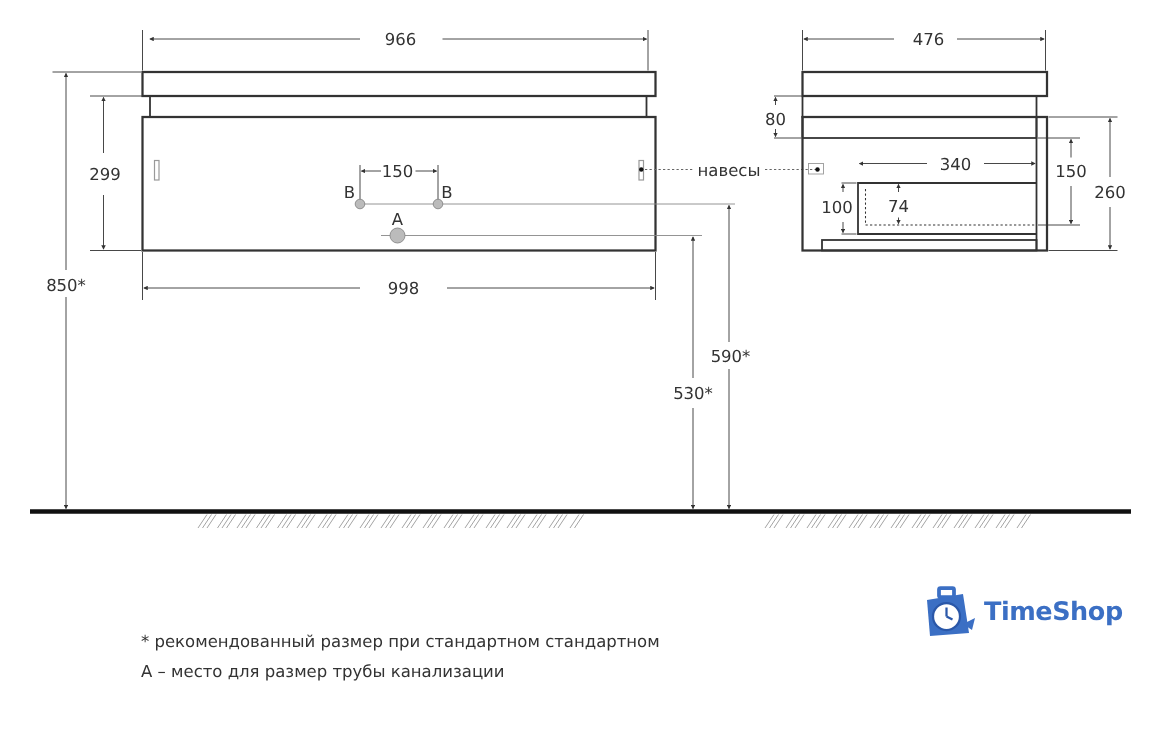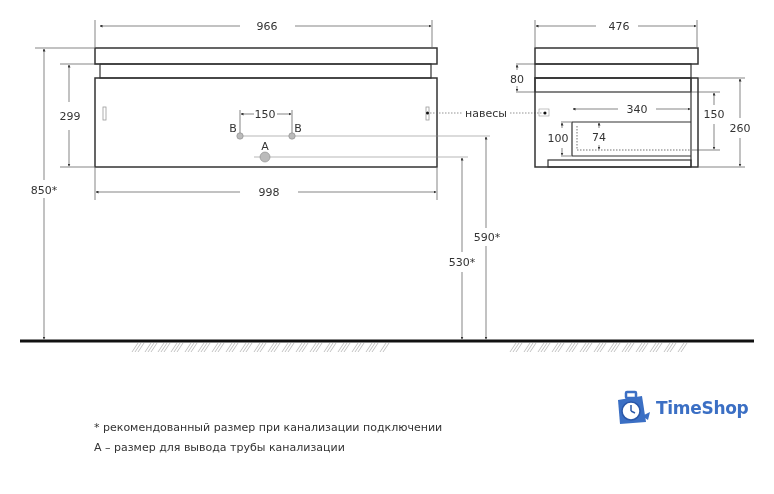--- a/index.html
+++ b/index.html
@@ -147,22 +147,22 @@
   <text class="dim" x="619" y="30" text-anchor="middle">476</text>
   <text class="dim" x="517" y="83" text-anchor="middle">80</text>
   <text class="dim" x="637" y="113" text-anchor="middle">340</text>
   <text class="dim" x="714" y="118" text-anchor="middle">150</text>
   <text class="dim" x="740" y="132" text-anchor="middle">260</text>
   <text class="dim" x="558" y="142" text-anchor="middle">100</text>
   <text class="dim" x="599" y="141" text-anchor="middle">74</text>
 </svg>
 
 <div class="notes">
-  <div>* рекомендованный размер при канализации подключении</div>
-  <div>A – размер для вывода трубы канализации</div>
+  <div>* рекомендованный размер при стандартном стандартном</div>
+  <div>A – место для размер трубы канализации</div>
 </div>
 
 <div class="logo">
   <svg width="40" height="36" viewBox="0 0 40 36" style="position:static">
     <path d="M6,10 L30,6 L34,32 L8,34 z" fill="#3b6fc4"></path>
     <rect x="14" y="2" width="10" height="6" rx="1" fill="none" stroke="#3b6fc4" stroke-width="2.5"></rect>
     <circle cx="19" cy="21" r="9" fill="#fff" stroke="#2a57a8" stroke-width="1.5"></circle>
     <line x1="19" y1="21" x2="19" y2="15" stroke="#2a57a8" stroke-width="1.5"></line>
     <line x1="19" y1="21" x2="23" y2="23" stroke="#2a57a8" stroke-width="1.5"></line>
     <path d="M30,26 L38,22 L36,30 z" fill="#3b6fc4"></path>

